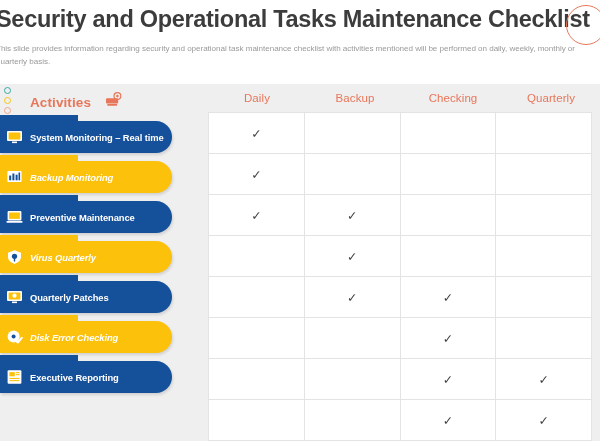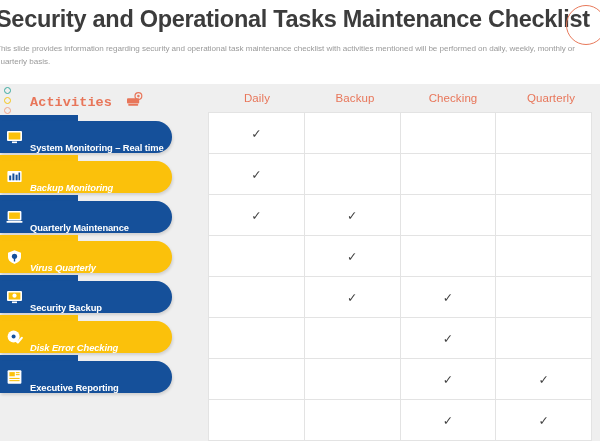--- a/index.html
+++ b/index.html
@@ -50,21 +50,20 @@
   }
 
   
   #activities-header {
     position: absolute;
     left: 30px;
     top: 92px;
     display: flex;
     align-items: center;
     gap: 14px;
-    font-family: Liberation Mono, monospace;
   }
   #activities-label {
     font-size: 13.5px;
     font-weight: bold;
     color: #e8765a;
     letter-spacing: 0.1px;
   }
   .dot-ring {
     position: absolute;
     border-radius: 50%;
@@ -114,21 +113,21 @@
     height: 40px;
   }
   .pill {
     position: absolute;
     left: 0px;
     top: 3px;
     width: 172px;
     height: 32px;
     border-radius: 0 16px 16px 0;
     display: flex;
-    align-items: flex-end;
+    align-items: center;
     box-sizing: border-box;
     padding-left: 30px;
     box-shadow: 1px 2px 3px rgba(0,0,0,0.13);
   }
   .pill.blue   { background: #15509a; }
   .pill.yellow { background: #fbc10b; font-style: italic; }
   .pill-label {
     font-size: 9.4px;
     font-weight: bold;
     color: #ffffff;
@@ -244,21 +243,21 @@
     <div class="pill-row">
       <div class="stub blue" style="top: -3px;"></div>
       <div class="pill blue">
         <span>
           <svg class="pill-icon" width="17" height="15" viewBox="0 0 17 15">
             <rect x="1.6" y="1.5" width="13.8" height="9.4" rx="1" fill="#ffffff"></rect>
        <rect x="3.1" y="3" width="10.8" height="6.4" fill="#fbc10b"></rect>
        <rect x="0.4" y="11.4" width="16.2" height="1.8" rx="0.8" fill="#ffffff"></rect>
           </svg>
         </span>
-        <span class="pill-label">Quarterly Maintenance</span>
+        <span class="pill-label">Preventive Maintenance</span>
       </div>
     </div>
     <div class="pill-row">
       <div class="stub yellow" style="top: -3px;"></div>
       <div class="pill yellow">
         <span>
           <svg class="pill-icon" width="17" height="15" viewBox="0 0 17 15">
             <path d="M8.5 0.8 L15 3.2 V7.6 C15 11 12 13.4 8.5 14.4 C5 13.4 2 11 2 7.6 V3.2 Z" fill="#ffffff"></path>
        <circle cx="8.5" cy="6.8" r="2.6" fill="#15509a"></circle>
        <rect x="7.8" y="8.6" width="1.4" height="3.4" fill="#15509a"></rect>
@@ -271,21 +270,21 @@
       <div class="stub blue" style="top: -3px;"></div>
       <div class="pill blue">
         <span>
           <svg class="pill-icon" width="17" height="15" viewBox="0 0 17 15">
             <rect x="1" y="1.5" width="15" height="10" rx="1" fill="#ffffff"></rect>
        <rect x="2.6" y="3" width="11.8" height="7" fill="#fbc10b"></rect>
        <circle cx="8.5" cy="6.2" r="2.1" fill="#ffffff"></circle>
        <rect x="6" y="12" width="5" height="1.6" fill="#ffffff"></rect>
           </svg>
         </span>
-        <span class="pill-label">Security Backup</span>
+        <span class="pill-label">Quarterly Patches</span>
       </div>
     </div>
     <div class="pill-row">
       <div class="stub yellow" style="top: -3px;"></div>
       <div class="pill yellow">
         <span>
           <svg class="pill-icon" width="17" height="15" viewBox="0 0 17 15">
             <circle cx="7.6" cy="7" r="6" fill="#ffffff"></circle>
        <circle cx="7.6" cy="7" r="2" fill="#15509a"></circle>
        <path d="M9.6 10.8 l2.2 2.2 l4 -4.6" stroke="#ffffff" stroke-width="2.1" fill="none" stroke-linecap="round" stroke-linejoin="round"></path>

